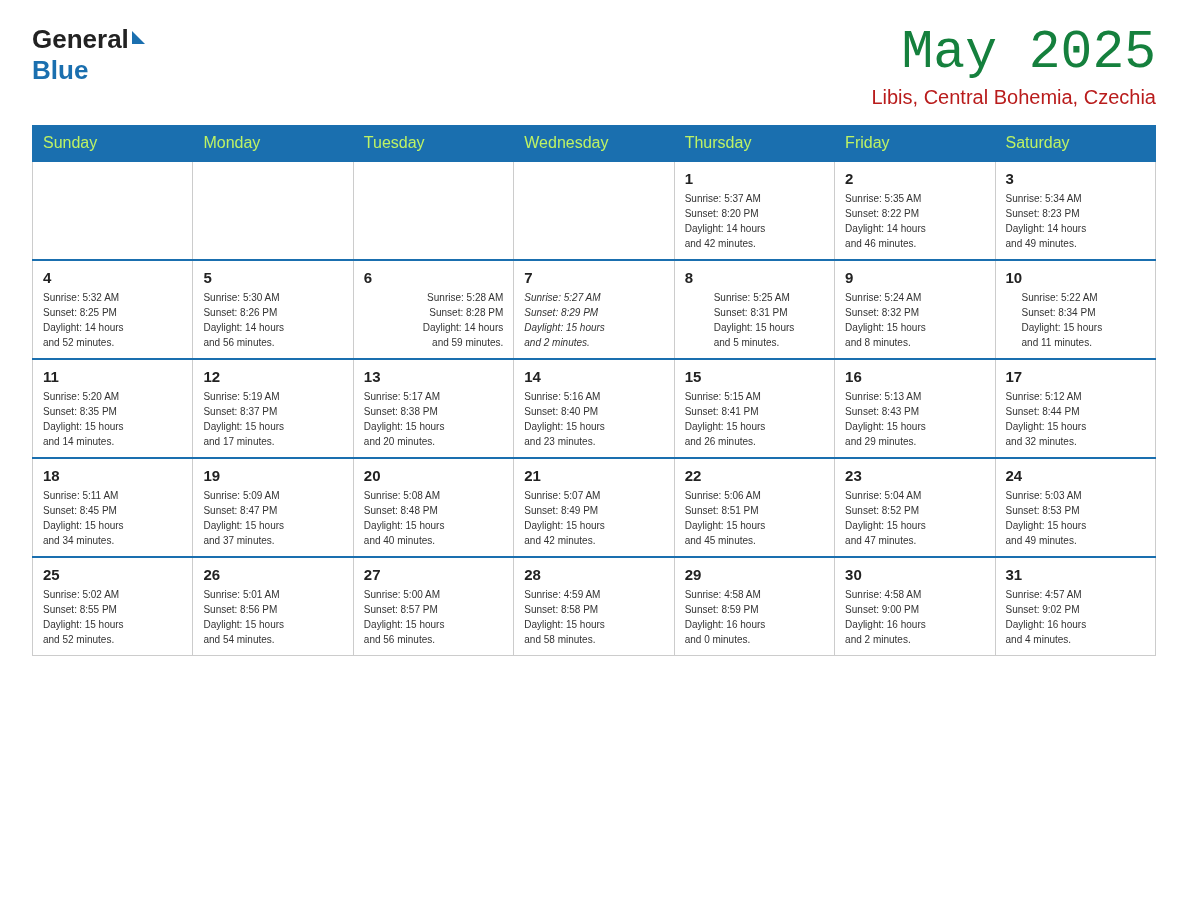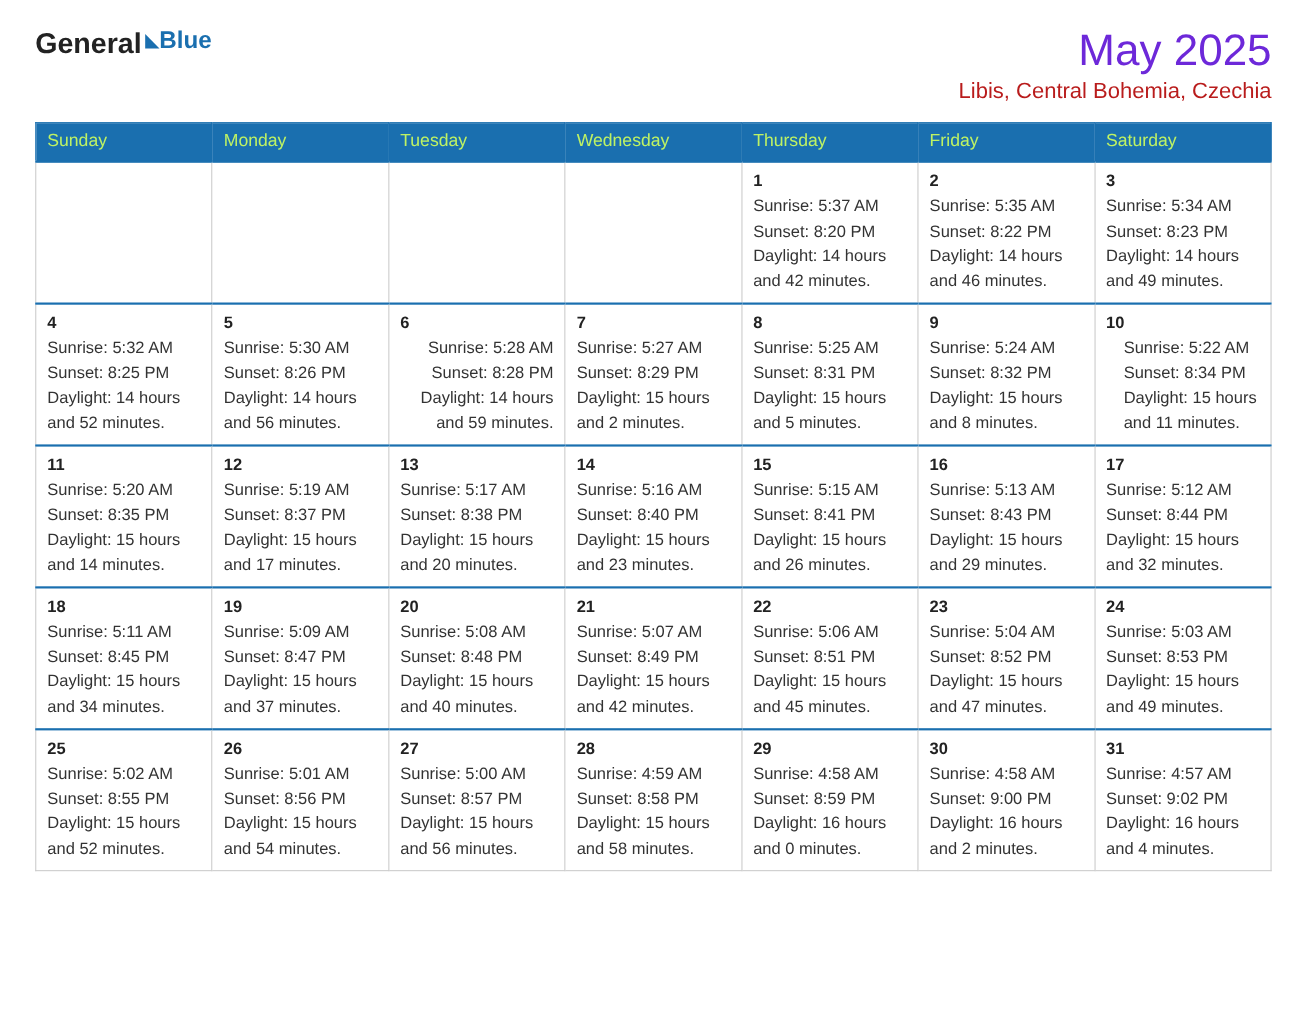--- a/index.html
+++ b/index.html
@@ -10,32 +10,33 @@
       color: #222;
     }
     .header {
       display: flex;
       justify-content: space-between;
       align-items: flex-start;
       margin-bottom: 16px;
     }
     .logo {
       display: flex;
-      flex-direction: row;
+      flex-direction: column;
       align-items: flex-start;
       justify-content: flex-end;
     }
     .title-block {
       text-align: right;
     }
     .month-title {
-      font-size: 40px;
+      font-size: 53px;
       font-weight: normal;
-      color: #6d28d9;
+      color: #15803d;
       line-height: 1.1;
+      font-family: Liberation Mono, monospace;
     }
     .location {
       font-size: 20px;
       color: #b91c1c;
       margin-top: 4px;
     }
     .calendar {
       width: 100%;
       border-collapse: collapse;
       margin-top: 8px;
@@ -65,21 +66,21 @@
       background: #fff;
     }
     .day-number {
       font-size: 15px;
       font-weight: bold;
       color: #222;
       display: block;
       margin-bottom: 4px;
     }
     .sun-info {
-      font-size: 15px;
+      font-size: 10px;
       line-height: 1.5;
       color: #333;
     }
     .logo-row {
       display: flex;
       align-items: center;
     }
     .logo-text-general {
       font-size: 26px;
       font-weight: bold;
@@ -89,21 +90,21 @@
       display: inline-block;
       width: 0;
       height: 0;
       border-style: solid;
       border-width: 13px 0 0 13px;
       border-color: transparent transparent transparent #1a6faf;
       margin-left: 3px;
       margin-top: -4px;
     }
     .logo-text-blue {
-      font-size: 22px;
+      font-size: 26px;
       font-weight: bold;
       color: #1a6faf;
     }
   </style>
 </head>
 <body>
 
 <div class="header">
   <div class="logo">
     <div class="logo-row">
@@ -177,28 +178,28 @@
         </td>
         <td>
           <span class="day-number">6</span>
           <div class="sun-info" style="white-space: pre-line; text-align: right;">Sunrise: 5:28 AM
 Sunset: 8:28 PM
 Daylight: 14 hours
 and 59 minutes.</div>
         </td>
         <td>
           <span class="day-number">7</span>
-          <div class="sun-info" style="white-space: pre-line;">Sunrise: 5:27 AM
+          <div class="sun-info" style="white-space: pre-line; font-style: italic;">Sunrise: 5:27 AM
 Sunset: 8:29 PM
 Daylight: 15 hours
 and 2 minutes.</div>
         </td>
         <td>
           <span class="day-number">8</span>
-          <div class="sun-info" style="white-space: pre-line;">Sunrise: 5:25 AM
+          <div class="sun-info" style="white-space: pre-line; margin-left: 29px;">Sunrise: 5:25 AM
 Sunset: 8:31 PM
 Daylight: 15 hours
 and 5 minutes.</div>
         </td>
         <td>
           <span class="day-number">9</span>
           <div class="sun-info" style="white-space: pre-line;">Sunrise: 5:24 AM
 Sunset: 8:32 PM
 Daylight: 15 hours
 and 8 minutes.</div>

